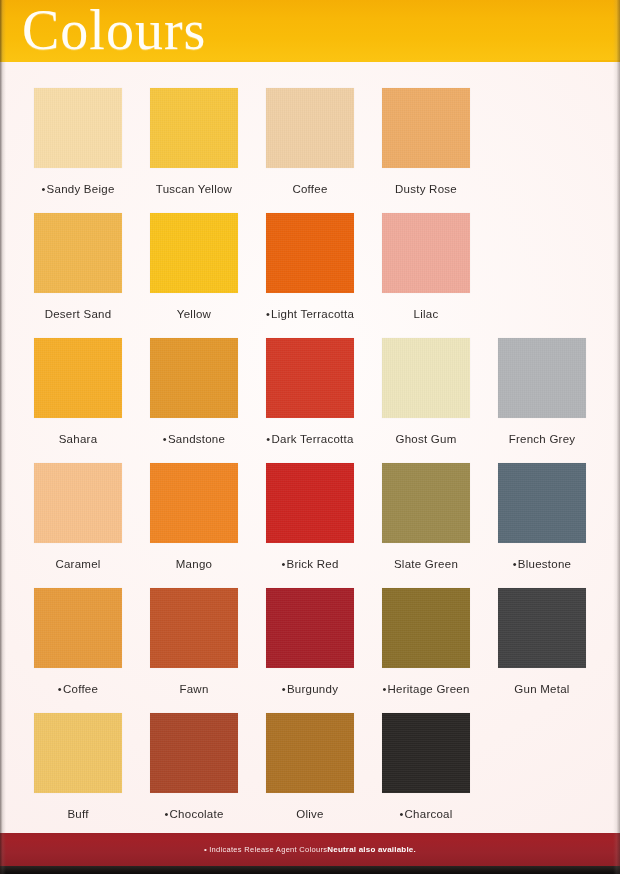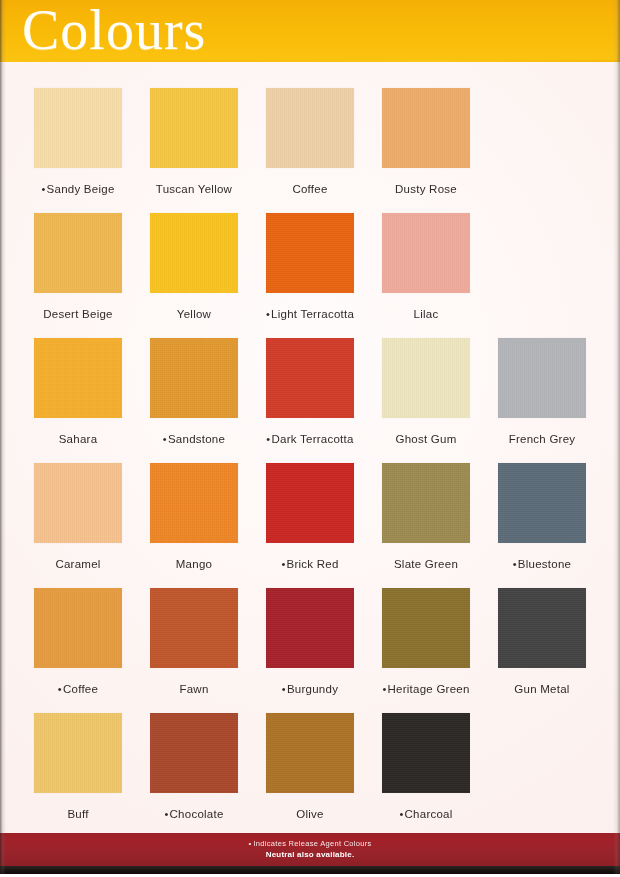--- a/index.html
+++ b/index.html
@@ -133,21 +133,21 @@
   
   #footer {
     position:absolute;
     left:0;
     bottom:8px;
     width:620px;
     height:33px;
     background:linear-gradient(180deg,#9d2027 0%, #a22128 18%, #99232b 60%, #8e1f26 100%);
     z-index:4;
     display:flex;
-    flex-direction:column;
+    flex-direction:row;
     align-items:center;
     justify-content:center;
   }
   #footer-line1 {
     font-size:7.5px;
     color:#fae6e6;
     letter-spacing:.3px;
     line-height:10px;
   }
   #footer-line1 .dot { font-size:8px; margin-right:2px; }
@@ -203,21 +203,21 @@
             <span class="tex"></span>
           </div>
           <div class="label"><span>Dusty Rose</span></div>
         </div>
       </div>
       <div class="row">
         <div class="cell">
           <div class="swatch" style="background: rgb(240, 183, 79);">
             <span class="tex"></span>
           </div>
-          <div class="label"><span>Desert Beige</span></div>
+          <div class="label"><span>Desert Sand</span></div>
         </div>
         <div class="cell">
           <div class="swatch" style="background: rgb(249, 195, 29);">
             <span class="tex"></span>
           </div>
           <div class="label"><span>Yellow</span></div>
         </div>
         <div class="cell">
           <div class="swatch" style="background: rgb(232, 99, 14);">
             <span class="tex"></span>

